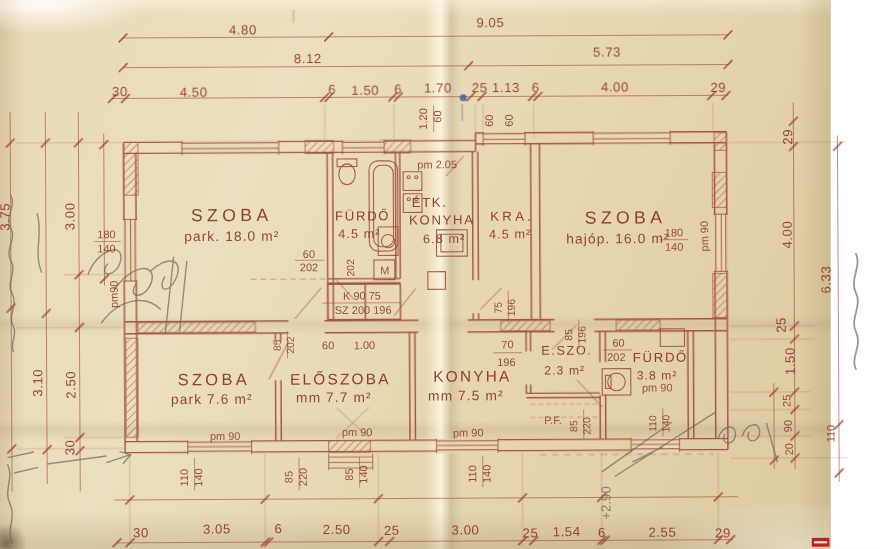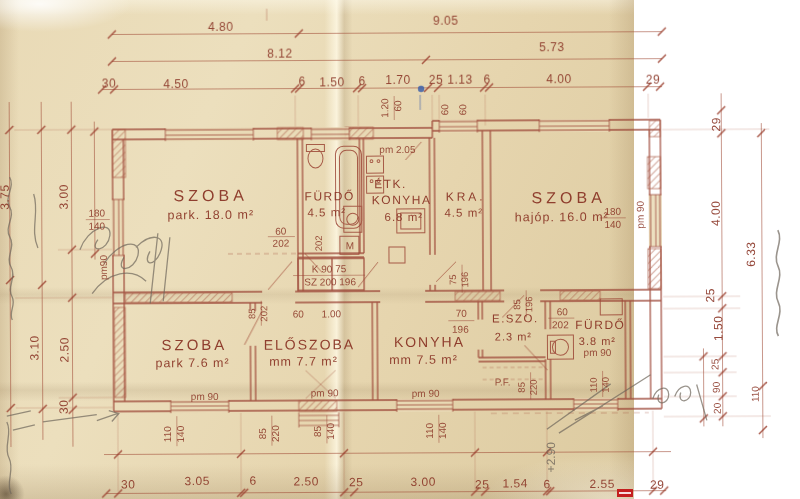--- a/index.html
+++ b/index.html
@@ -1,18 +1,18 @@
 <!DOCTYPE html>
 <html><head>
 <meta charset="utf-8">
 <style>
   html,body{margin:0;padding:0;}
   body{width:800px;height:499px;overflow:hidden;font-family:"Liberation Sans",sans-serif;}
   .paper{
-    position:relative;width:634px;height:499px;
+    position:relative;width:755px;height:499px;
     background-color:#e6d6b0;
     background-image:
       radial-gradient(ellipse 130px 40px at 40px 4px, rgba(255,255,255,.85), transparent 70%),
       radial-gradient(circle 26px at 6px 494px, rgba(58,42,24,.55), transparent 72%),
       radial-gradient(ellipse 170px 60px at 96% 100%, rgba(255,251,238,.5), transparent 75%),
       linear-gradient(90deg, rgba(168,141,99,.28) 0, transparent 3%),
       linear-gradient(270deg, rgba(168,141,99,.30) 0, transparent 4%),
       linear-gradient(0deg, rgba(146,121,84,.26) 0, transparent 7%),
       linear-gradient(180deg, rgba(255,252,240,.45) 0, transparent 3%),
       linear-gradient(90deg, transparent 51.2%, rgba(255,249,229,.8) 53.1%, rgba(122,96,62,.16) 54.3%, transparent 55.6%),

